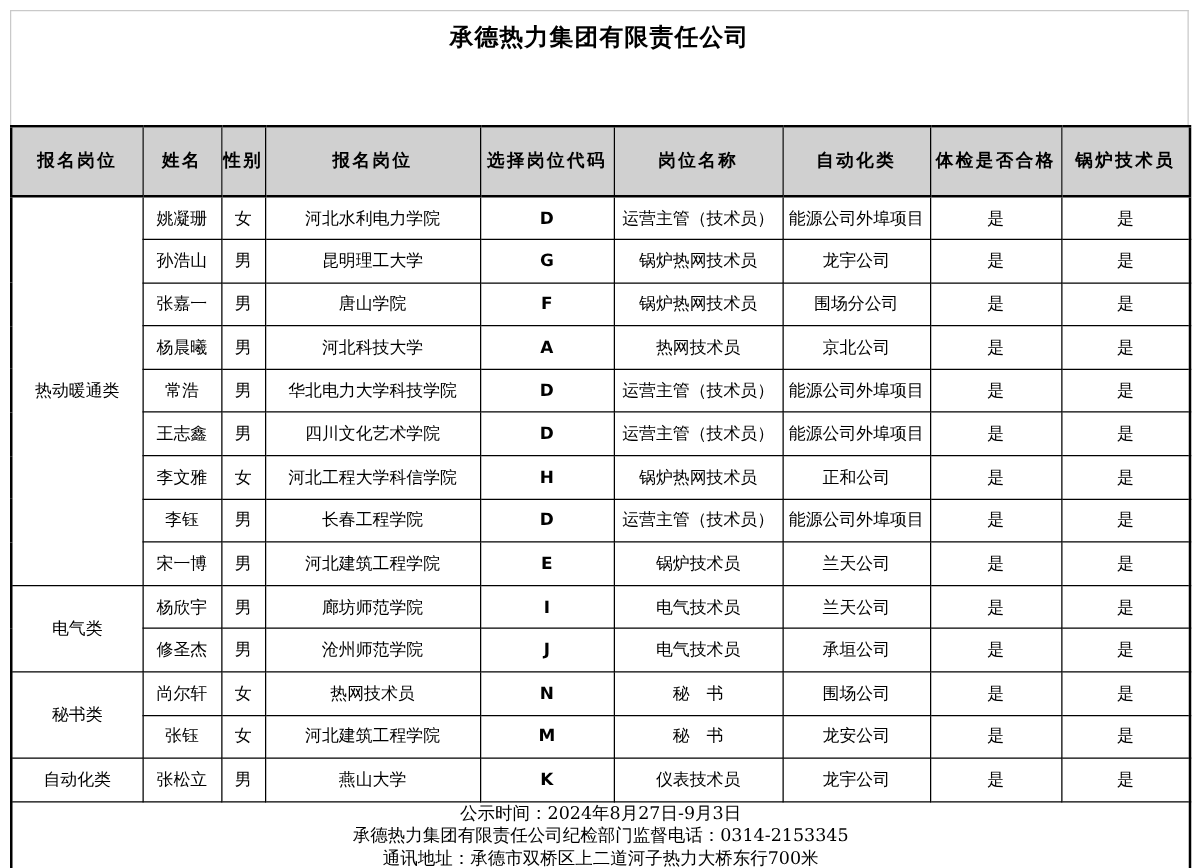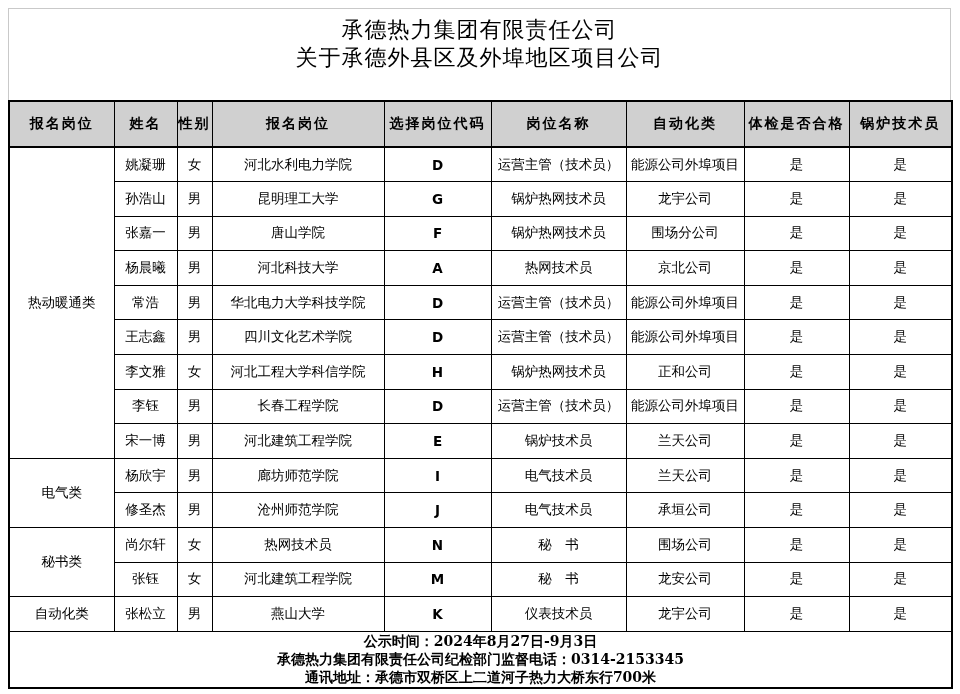--- a/index.html
+++ b/index.html
@@ -14,42 +14,42 @@
     position: absolute; left: 8px; top: 8px; width: 943px;
   }
   .title-block {
     border: 1px solid #c9c9c9;
     border-bottom: none;
     padding-top: 7px;
     height: 92px;
     text-align: center;
   }
   .title-line {
-    font-weight: normal;
-    font-size: 22px;
+    font-weight: bold;
+    font-size: 19px;
     line-height: 28px;
     letter-spacing: 1px;
     white-space: nowrap;
   }
   table.roster {
     width: 943px;
     border-collapse: collapse;
     table-layout: fixed;
     border: 2px solid #000;
   }
   table.roster th, table.roster td {
     border: 1px solid #000;
     text-align: center;
     vertical-align: middle;
     overflow: hidden;
     white-space: nowrap;
   }
   table.roster th {
     background: #d0d0d0;
-    height: 46px;
+    height: 56px;
     font-size: 14px;
     font-weight: bold;
     letter-spacing: 2px;
     border-top: 2px solid #000;
     border-bottom: 2px solid #000;
   }
   table.roster td {
     height: 34.6px;
     font-size: 13.5px;
   }
@@ -57,37 +57,36 @@
   td.code {
     font-family: "DejaVu Sans", "Liberation Sans", sans-serif;
     font-weight: bold;
     font-size: 12px;
   }
   td.footer-cell {
     height: 56px;
     border-top: 2px solid #000;
   }
   .footer-line {
-    font-weight: bold;
+    font-weight: normal;
     font-size: 14px;
     line-height: 18.3px;
     white-space: nowrap;
   }
   col.c1 { width: 105px; } col.c2 { width: 63px; }  col.c3 { width: 35px; }
   col.c4 { width: 172px; } col.c5 { width: 107px; } col.c6 { width: 135px; }
   col.c7 { width: 118px; } col.c8 { width: 105px; } col.c9 { width: 103px; }
 </style>
 </head>
 <body>
 
 <div class="sheet">
 
   <div class="title-block">
     <div class="title-line">承德热力集团有限责任公司</div>
-    <div class="title-line">关于承德外县区及外埠地区项目公司</div>
   </div>
 
   <table class="roster">
     <colgroup>
       <col class="c1">
         <col class="c2">
         <col class="c3">
         <col class="c4">
         <col class="c5">
       <col class="c6">

